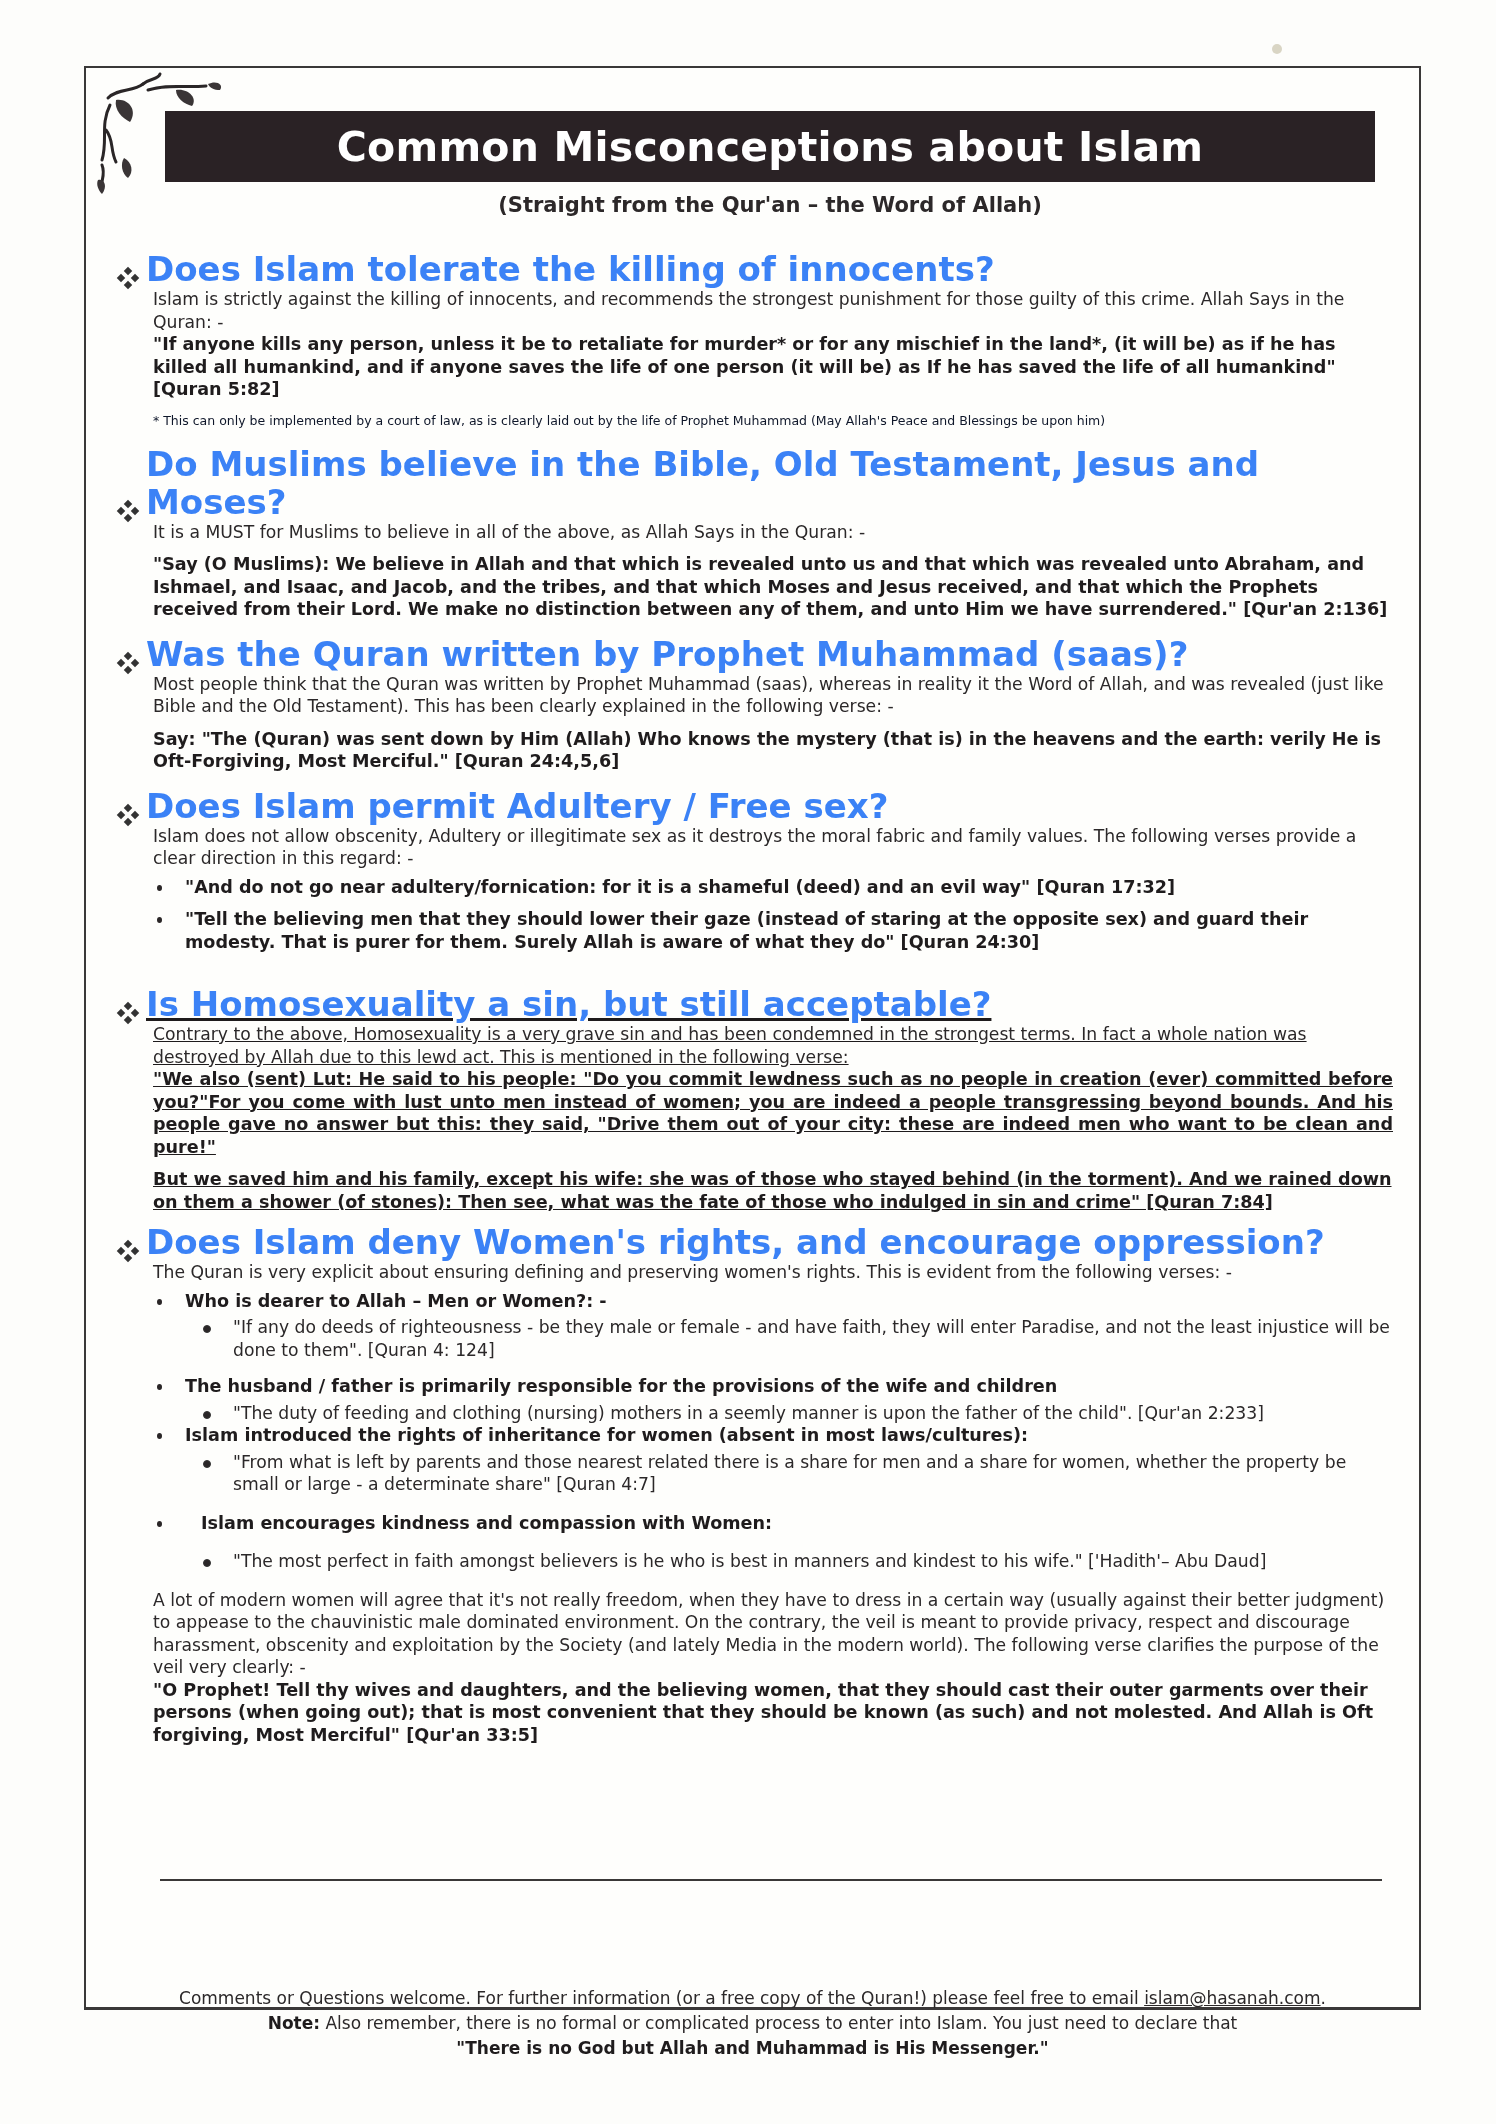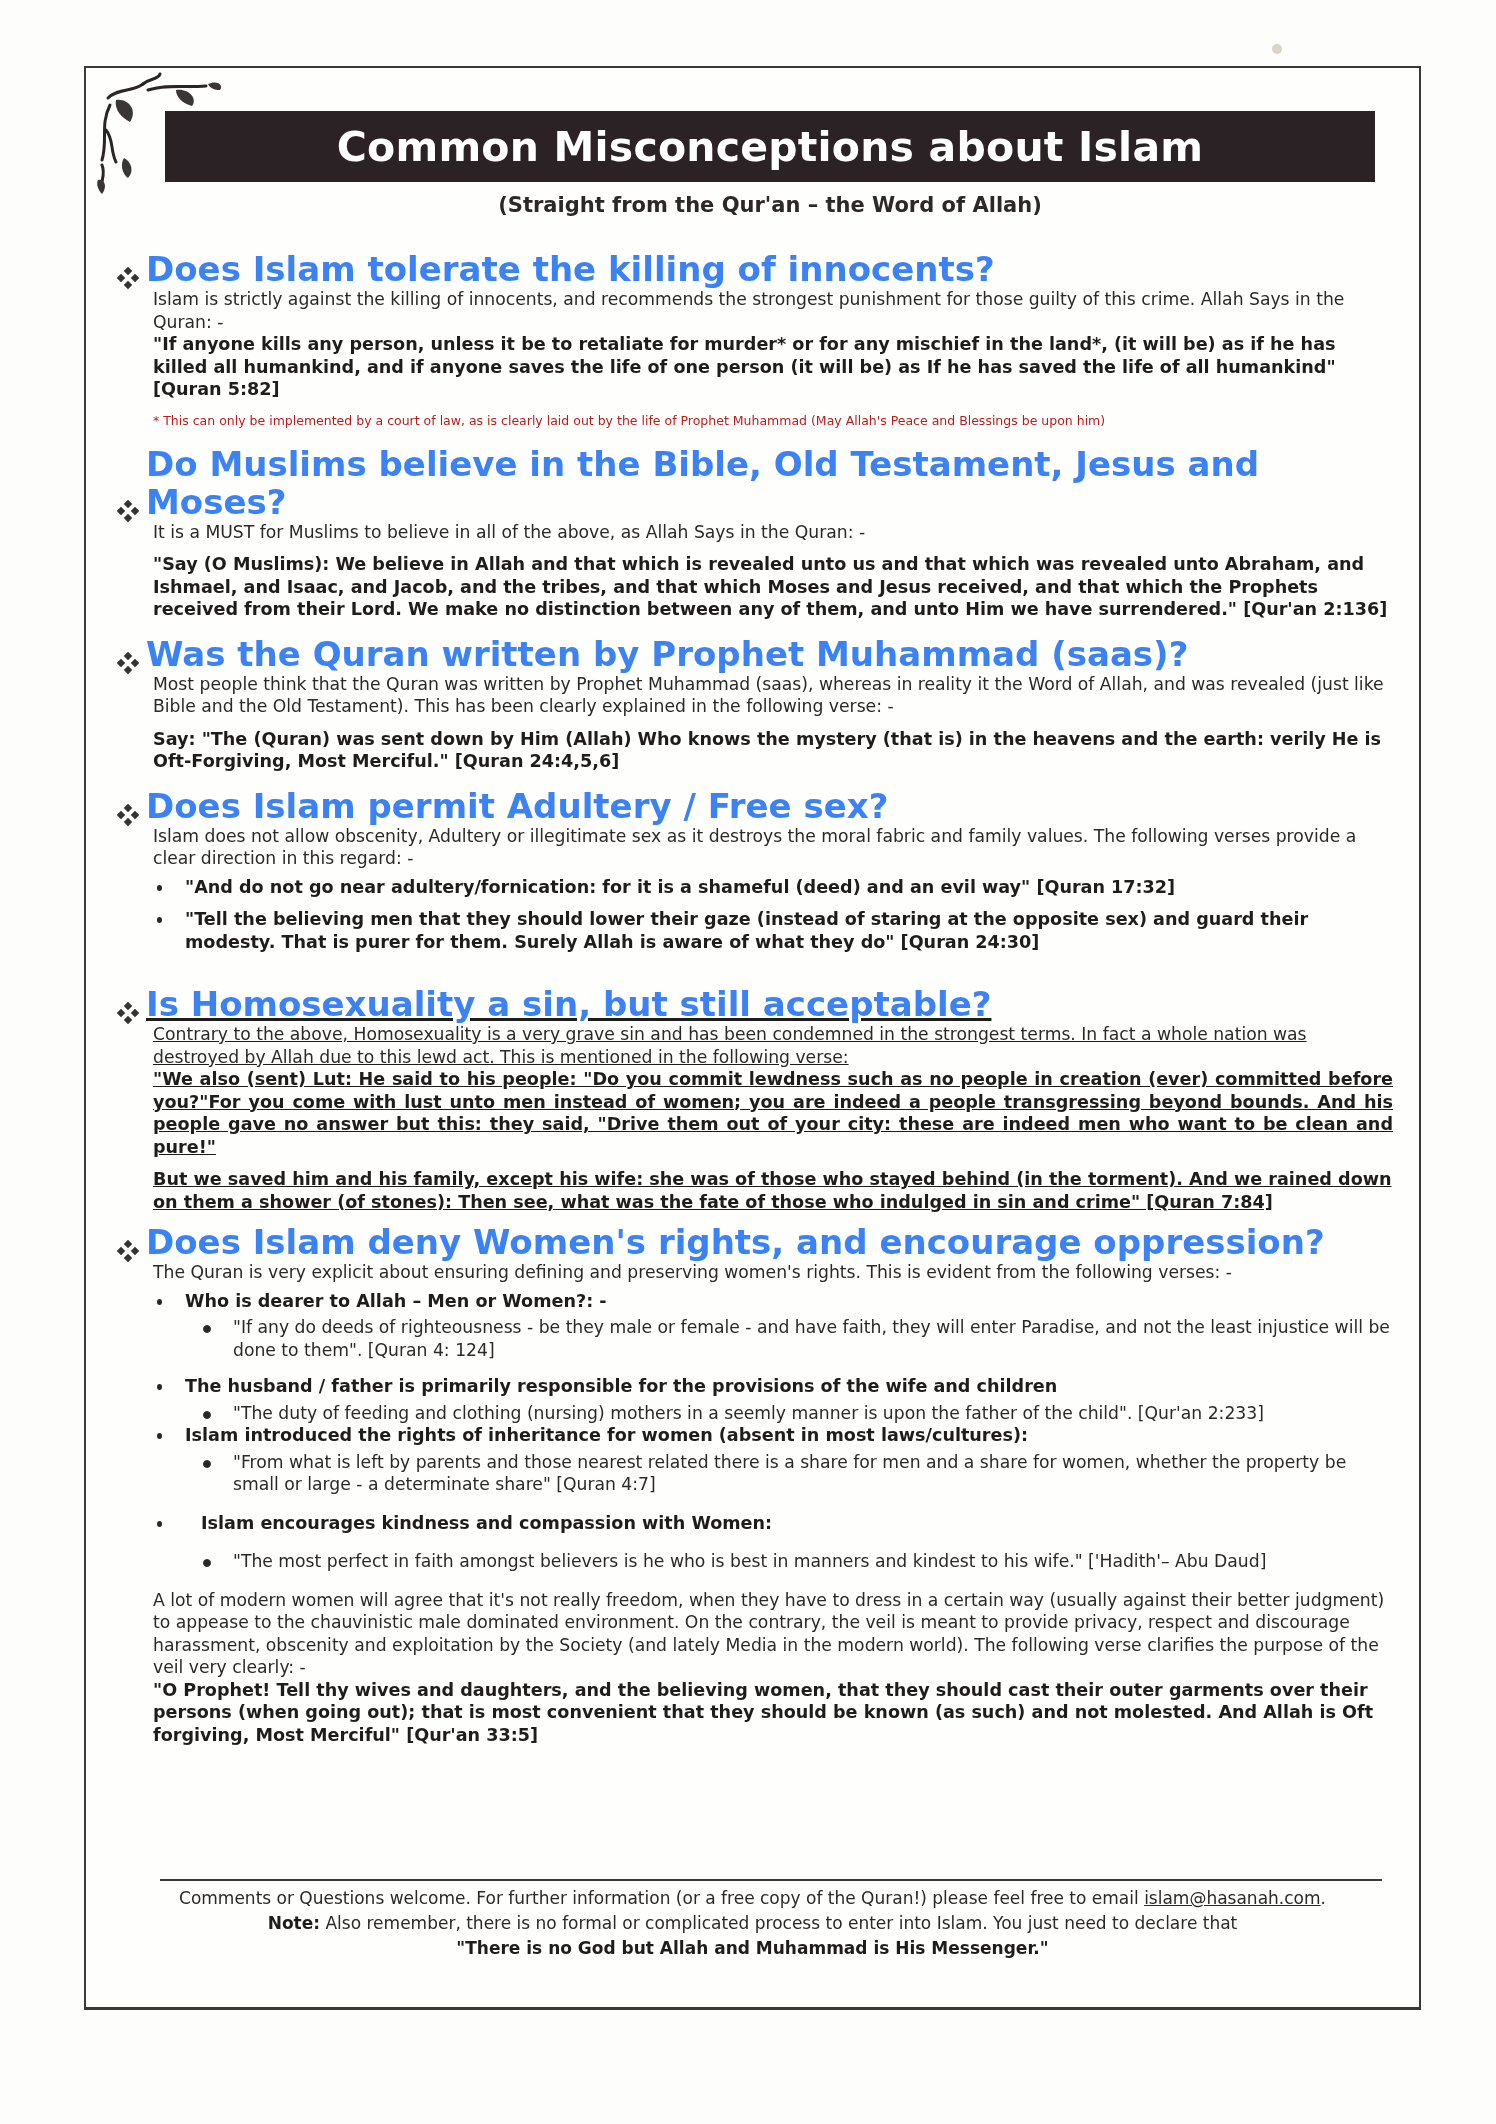--- a/index.html
+++ b/index.html
@@ -82,39 +82,39 @@
     margin: 0 0 0 35px;
     font-weight: bold;
     font-size: 17.6px;
     line-height: 22.5px;
     color: #1f1c1d;
   }
   .note {
     margin: 12px 0 0 35px;
     font-size: 12.5px;
     line-height: 16px;
-    color: #b91c1c;
+    color: #0f172a;
   }
   .bullets { list-style: none; margin: 0; padding: 0 0 0 35px; }
   .bullets li { position: relative; padding-left: 32px; }
   .bullets li::before {
     content: ""; position: absolute; left: 4px; top: 9px;
     width: 5px; height: 6px; border-radius: 50%; background: #2a2627;
   }
   .sub { list-style: none; margin: 0; padding: 0 0 0 60px; }
   .sub li { position: relative; padding-left: 30px; }
   .sub li::before {
     content: ""; position: absolute; left: 0; top: 9px;
     width: 6px; height: 6px; border-radius: 50%; border: 1px solid #333;
   }
   .footer-rule {
     position: absolute; left: 160px; top: 1879px; width: 1222px;
     border-top: 2px solid #3a3838;
   }
-  .footer { position: absolute; left: 110px; top: 1886px; width: 1285px; text-align: center; font-size: 17px; line-height: 25px; color: #2b2829; }
+  .footer { position: absolute; left: 110px; top: 1986px; width: 1285px; text-align: center; font-size: 17px; line-height: 25px; color: #2b2829; }
   .footer .email { text-decoration: underline; color: #2b2829; }
   .footer b { color: #1f1c1d; }
 </style>
 </head>
 <body>
 
 <div class="frame"></div>
 <div class="speck" style="left:1272px;top:44px;width:10px;height:10px;"></div>
 
 <svg class="ornament" viewBox="0 0 150 130">

